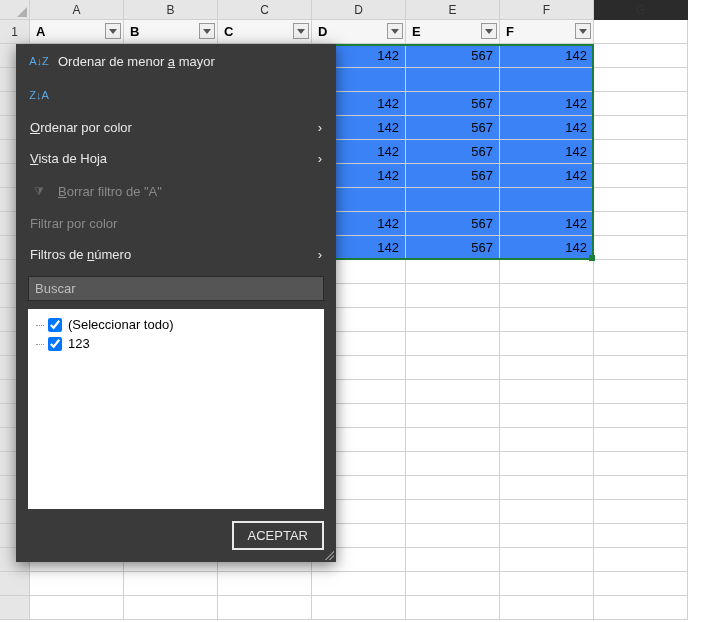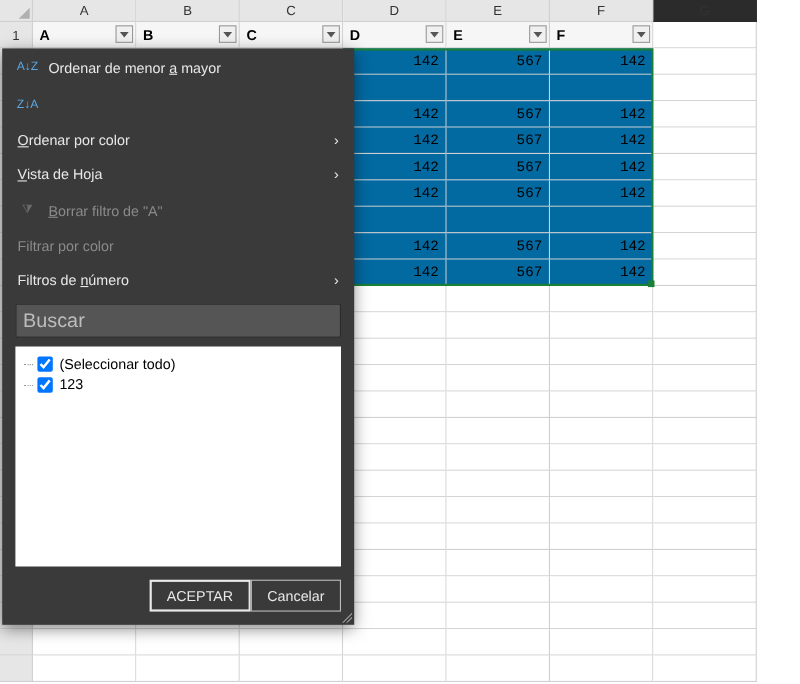--- a/index.html
+++ b/index.html
@@ -83,40 +83,40 @@
     justify-content: center;
   }
   .fcell .dd::after {
     content: "";
     border-style: solid;
     border-width: 5px 4px 0 4px;
     border-color: #555 transparent transparent transparent;
   }
 
   
-  .sel { background: #0369a1; font-family: Liberation Mono, monospace; }
+  .sel { background: #3b82f6; }
   .num { justify-content: flex-end; padding-right: 6px; }
 
   
   .selbox {
     position: absolute;
     border: 2px solid #1a7f37;
     pointer-events: none;
   }
   .selbox .handle {
     position: absolute;
     right: -3px; bottom: -3px;
     width: 6px; height: 6px;
     background: #1a7f37;
   }
 
   
   .panel {
     position: absolute;
-    left: 2px;
+    left: 16px;
     top: 44px;
     width: 320px;
     background: #3a3a3a;
     color: #e8e8e8;
     box-shadow: 0 4px 14px rgba(0,0,0,0.5);
     font-size: 13px;
     padding-bottom: 12px;
   }
   .panel .item {
     display: flex;
@@ -144,21 +144,21 @@
 
   .panel .search {
     margin: 6px 12px 8px 12px;
   }
   .panel .search input {
     width: 100%;
     background: #555;
     border: 1px solid #2a2a2a;
     color: #ddd;
     padding: 4px 6px;
-    font-size: 18px;
+    font-size: 13px;
     outline: none;
   }
   .panel .search input::placeholder { color: #bdbdbd; }
 
   .panel .listbox {
     margin: 0 12px;
     background: #fff;
     color: #000;
     height: 200px;
     padding: 6px 8px;
@@ -549,17 +549,16 @@
       <span>(Seleccionar todo)</span>
     </label>
     <label>
       <input type="checkbox" checked="" style="">
       <span>123</span>
     </label>
   </div>
 
   <div class="btnrow">
     <button class="primary">ACEPTAR</button>
-    <button>Cancelar</button>
   </div>
 
   <div class="grip"></div>
 </div>
 
 </body></html>

